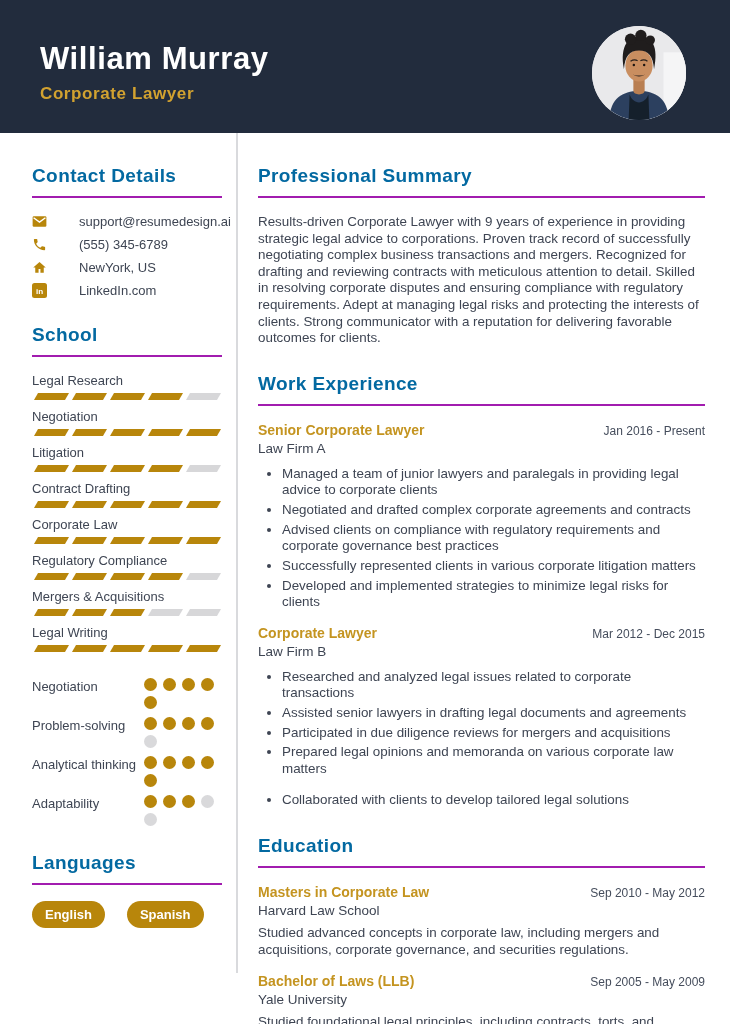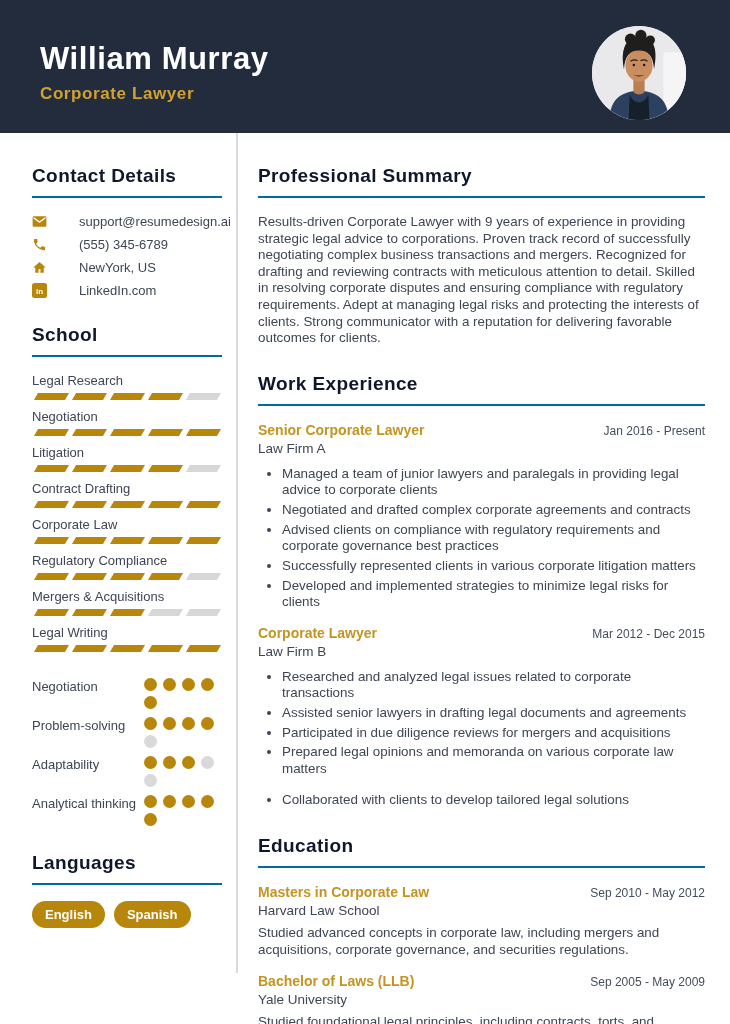--- a/index.html
+++ b/index.html
@@ -25,22 +25,22 @@
 
   
   .content { display: flex; align-items: stretch; }
   .vdivider { width: 2px; height: 840px; background: #d9dadd; flex: 0 0 auto; }
   .sidebar { width: 236px; flex: 0 0 auto; padding: 32px 14px 0 32px; }
   .main { flex: 1 1 auto; padding: 32px 25px 40px 20px; }
 
   
   .sec { margin-bottom: 26px; }
   .sec-h {
-    font-size: 19px; font-weight: 700; color: #0f172a; letter-spacing: 0.4px;
-    padding-bottom: 9px; border-bottom: 2px solid #0369a1; margin-bottom: 16px;
+    font-size: 19px; font-weight: 700; color: #0369a1; letter-spacing: 0.4px;
+    padding-bottom: 9px; border-bottom: 2px solid #a21caf; margin-bottom: 16px;
   }
 
   
   .c-row { display: flex; align-items: center; margin-bottom: 8px; }
   .cicon { width: 36px; height: 15px; margin-right: 11px; flex: 0 0 auto; }
   .cicon svg { display: block; width: 15px; height: 15px; }
   .ctext { font-size: 13px; color: #3e4553; }
 
   
   .skill { margin-bottom: 9px; }
@@ -50,21 +50,21 @@
   .seg.fill { background: #b8860b; }
 
   
   .soft { display: flex; justify-content: space-between; align-items: flex-start; margin-bottom: 8px; }
   .soft-label { font-size: 13px; color: #3e4553; padding-top: 1px; }
   .dots { width: 78px; display: flex; flex-wrap: wrap; gap: 5px 6px; }
   .dot { width: 13px; height: 13px; border-radius: 50%; background: #d9d9db; }
   .dot.fill { background: #b8860b; }
 
   
-  .pills { display: flex; gap: 9px; }
+  .pills { display: flex; gap: 22px; }
   .pill {
     background: #b8860b; color: #ffffff; font-size: 13px; font-weight: 700;
     padding: 6px 13px; border-radius: 14px;
   }
 
   
   .body-text { font-size: 13.4px; line-height: 1.24; color: #3e4553; }
   .job { margin-bottom: 14px; }
   .job-head { display: flex; justify-content: space-between; align-items: baseline; }
   .job-title { font-size: 14px; font-weight: 700; color: #c49420; }
@@ -246,37 +246,37 @@
         <span class="soft-label">Problem-solving</span>
         <span class="dots">
             <span class="dot fill"></span>
             <span class="dot fill"></span>
             <span class="dot fill"></span>
             <span class="dot fill"></span>
             <span class="dot"></span>
           </span>
       </div>
       <div class="soft">
+        <span class="soft-label">Analytical thinking</span>
+        <span class="dots">
+            <span class="dot fill"></span>
+            <span class="dot fill"></span>
+            <span class="dot fill"></span>
+            <span class="dot fill"></span>
+            <span class="dot fill"></span>
+          </span>
+      </div>
+      <div class="soft">
         <span class="soft-label">Adaptability</span>
         <span class="dots">
             <span class="dot fill"></span>
             <span class="dot fill"></span>
             <span class="dot fill"></span>
             <span class="dot"></span>
             <span class="dot"></span>
-          </span>
-      </div>
-      <div class="soft">
-        <span class="soft-label">Analytical thinking</span>
-        <span class="dots">
-            <span class="dot fill"></span>
-            <span class="dot fill"></span>
-            <span class="dot fill"></span>
-            <span class="dot fill"></span>
-            <span class="dot fill"></span>
           </span>
       </div>
     </section>
 
     <section class="sec">
       <div class="sec-h">Languages</div>
       <div class="pills">
         <span class="pill">English</span>
         <span class="pill">Spanish</span>
       </div>

